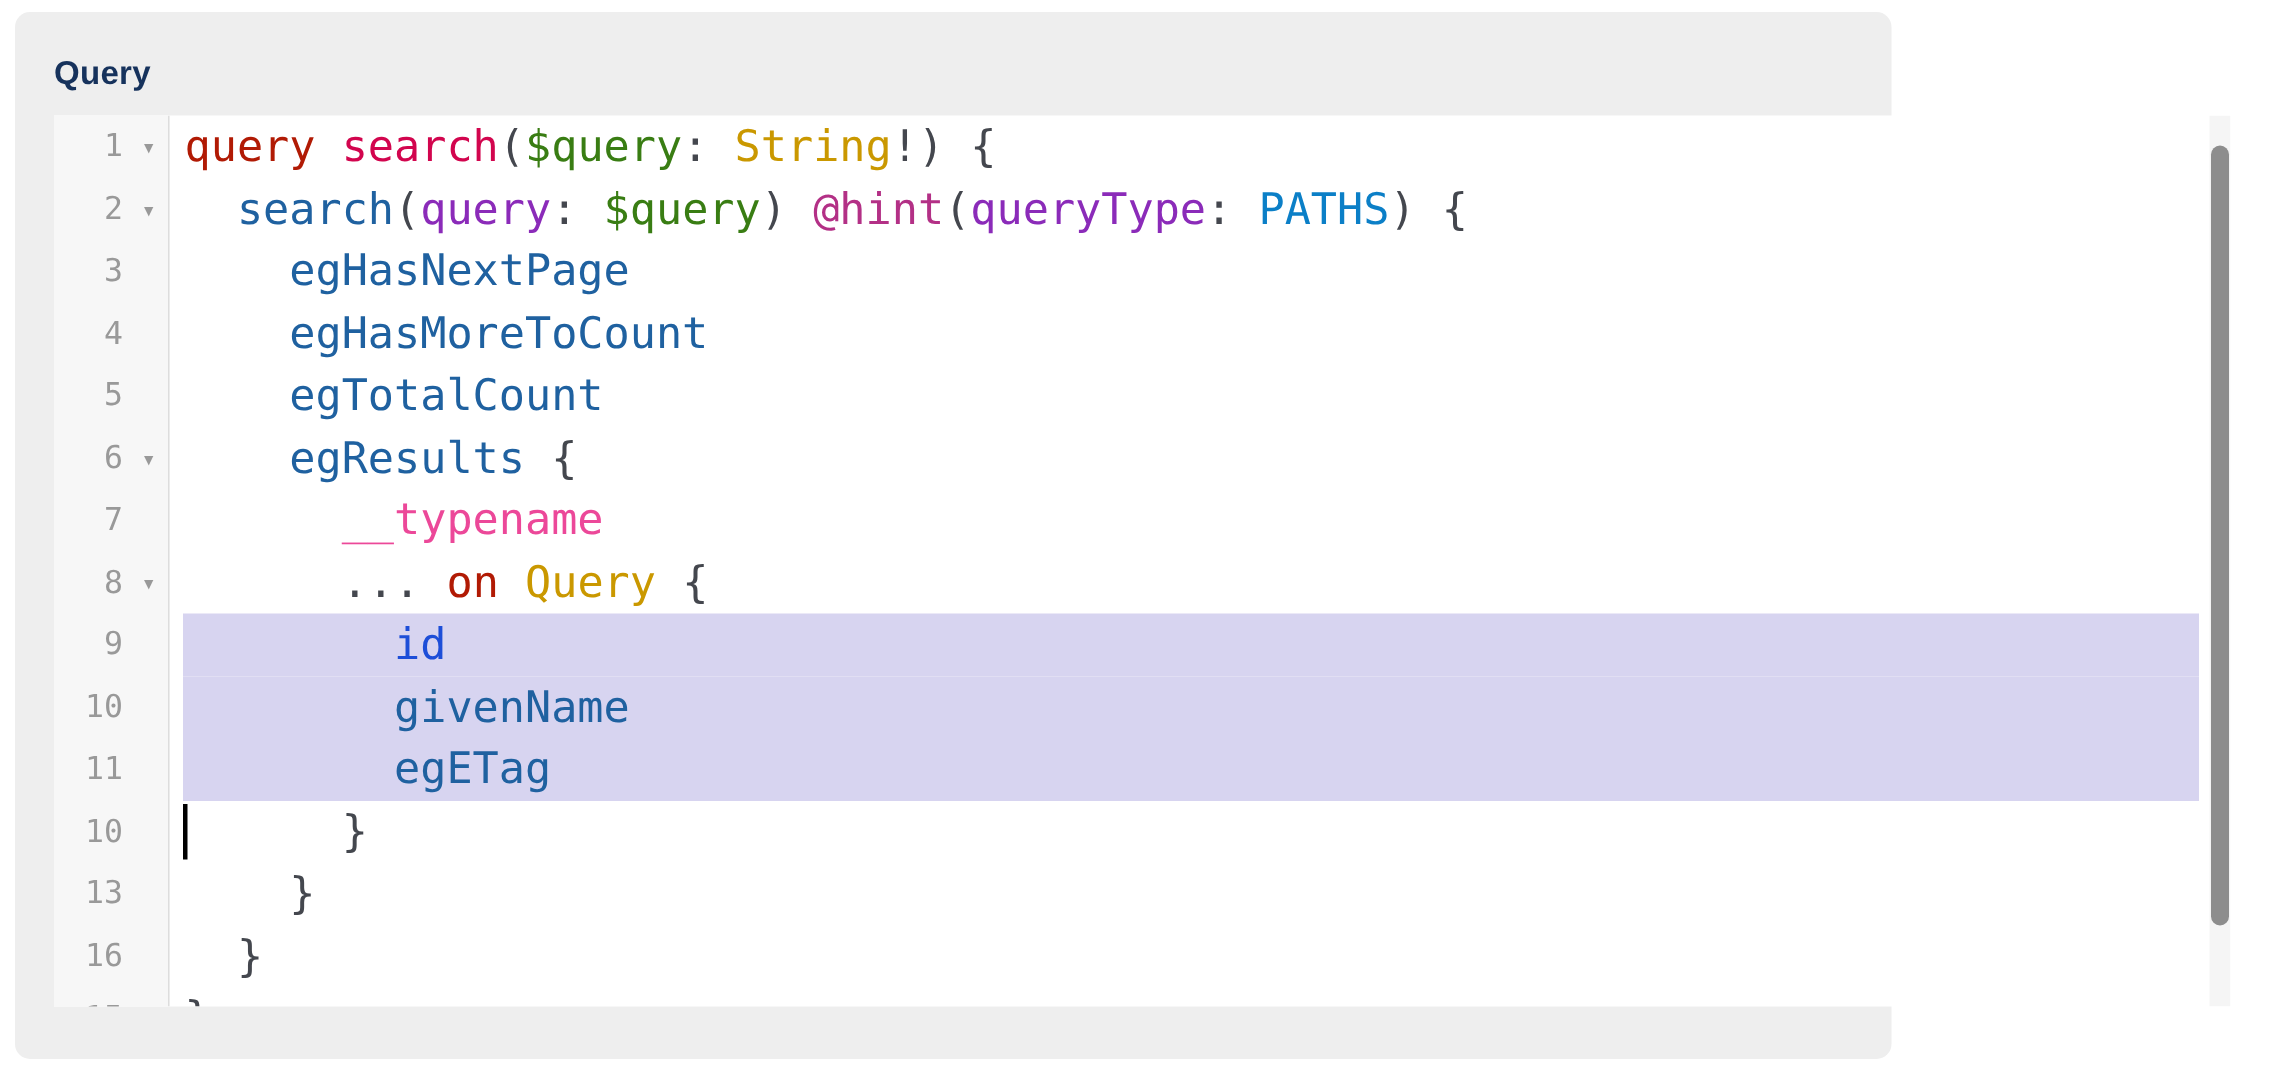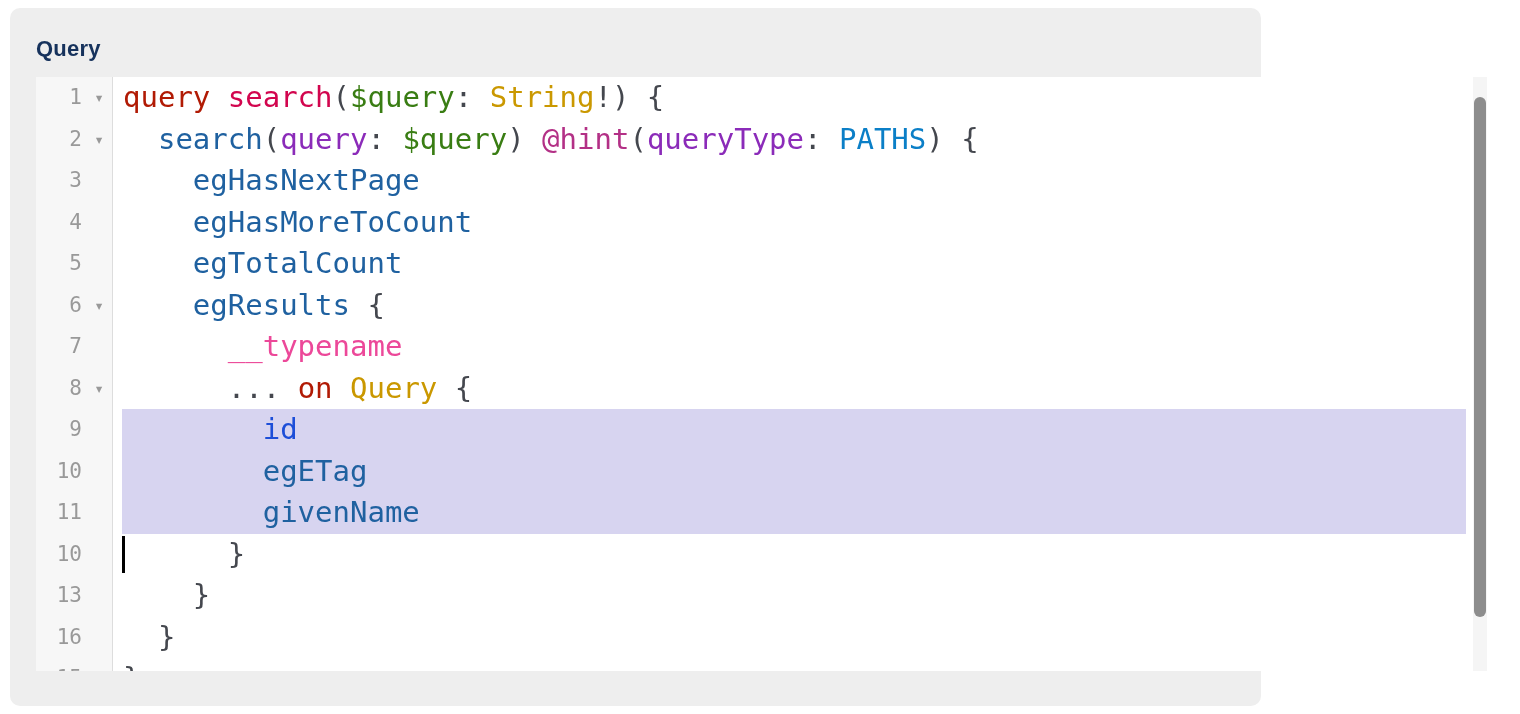--- a/index.html
+++ b/index.html
@@ -128,22 +128,22 @@
       <div class="cursor" style="top: 458.5px; left: 0px;"></div>
     <div class="code-line"><span style="color: rgb(177, 26, 4);">query</span><span style="color: rgb(68, 71, 78);"> </span><span style="color: rgb(210, 5, 78);">search</span><span style="color: rgb(68, 71, 78);">(</span><span style="color: rgb(57, 125, 19);">$query</span><span style="color: rgb(68, 71, 78);">:</span><span style="color: rgb(68, 71, 78);"> </span><span style="color: rgb(202, 152, 0);">String</span><span style="color: rgb(68, 71, 78);">!</span><span style="color: rgb(68, 71, 78);">) {</span></div>
         <div class="code-line"><span style="color: rgb(68, 71, 78);">  </span><span style="color: rgb(31, 97, 160);">search</span><span style="color: rgb(68, 71, 78);">(</span><span style="color: rgb(139, 43, 185);">query</span><span style="color: rgb(68, 71, 78);">:</span><span style="color: rgb(68, 71, 78);"> </span><span style="color: rgb(57, 125, 19);">$query</span><span style="color: rgb(68, 71, 78);">)</span><span style="color: rgb(68, 71, 78);"> </span><span style="color: rgb(179, 48, 134);">@hint</span><span style="color: rgb(68, 71, 78);">(</span><span style="color: rgb(139, 43, 185);">queryType</span><span style="color: rgb(68, 71, 78);">:</span><span style="color: rgb(68, 71, 78);"> </span><span style="color: rgb(11, 127, 199);">PATHS</span><span style="color: rgb(68, 71, 78);">) {</span></div>
         <div class="code-line"><span style="color: rgb(68, 71, 78);">    </span><span style="color: rgb(31, 97, 160);">egHasNextPage</span></div>
         <div class="code-line"><span style="color: rgb(68, 71, 78);">    </span><span style="color: rgb(31, 97, 160);">egHasMoreToCount</span></div>
         <div class="code-line"><span style="color: rgb(68, 71, 78);">    </span><span style="color: rgb(31, 97, 160);">egTotalCount</span></div>
         <div class="code-line"><span style="color: rgb(68, 71, 78);">    </span><span style="color: rgb(31, 97, 160);">egResults</span><span style="color: rgb(68, 71, 78);"> {</span></div>
         <div class="code-line"><span style="color: rgb(68, 71, 78);">      </span><span style="color: #ec4899; margin-top: 25px;">__typename</span></div>
         <div class="code-line"><span style="color: rgb(68, 71, 78);">      </span><span style="color: rgb(68, 71, 78);">...</span><span style="color: rgb(68, 71, 78);"> </span><span style="color: rgb(177, 26, 4);">on</span><span style="color: rgb(68, 71, 78);"> </span><span style="color: rgb(202, 152, 0);">Query</span><span style="color: rgb(68, 71, 78);"> {</span></div>
         <div class="code-line sel"><span style="color: rgb(68, 71, 78);">        </span><span style="color: #1d4ed8;">id</span></div>
+        <div class="code-line sel"><span style="color: rgb(68, 71, 78);">        </span><span style="color: rgb(31, 97, 160);">givenName</span></div>
         <div class="code-line sel"><span style="color: rgb(68, 71, 78);">        </span><span style="color: rgb(31, 97, 160);">egETag</span></div>
-        <div class="code-line sel"><span style="color: rgb(68, 71, 78);">        </span><span style="color: rgb(31, 97, 160);">givenName</span></div>
         <div class="code-line"><span style="color: rgb(68, 71, 78);">      }</span></div>
         <div class="code-line"><span style="color: rgb(68, 71, 78);">    }</span></div>
         <div class="code-line"><span style="color: rgb(68, 71, 78);">  }</span></div>
         <div class="code-line"><span style="color: rgb(68, 71, 78);">}</span></div>
       </div>
 
     <div class="scroll-track">
       <div class="scroll-thumb"></div>
     </div>
   </div>

